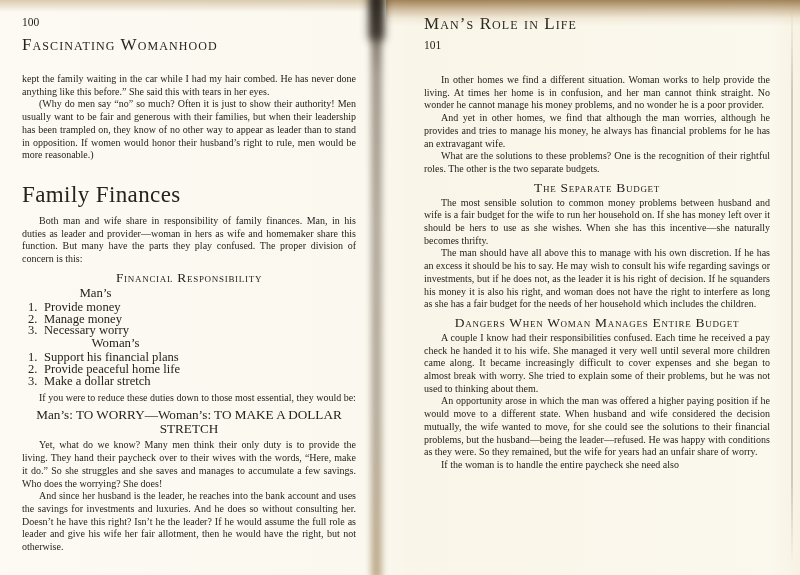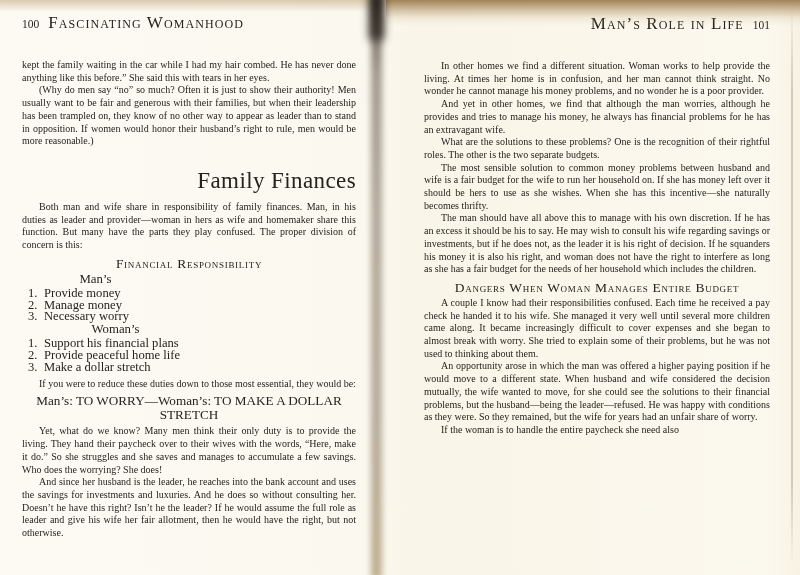--- a/index.html
+++ b/index.html
@@ -10,32 +10,32 @@
     background: linear-gradient(to right, #fcfaf3 0%, #fbf8ef 46%, #f9f5e8 52%, #fbf8ee 96%, #f7f2e3 100%);
     font-family: "Liberation Serif", "DejaVu Serif", serif;
     color: #26231f;
   }
   .page { position: absolute; top: 0; height: 575px; box-sizing: border-box; }
   .page-left  { left: 0;     width: 370px; padding: 16px 14px 0 22px; }
   .page-right { left: 386px; width: 414px; padding: 17px 30px 0 38px; }
 
   .running-head {
     display: flex; align-items: baseline; gap: 9px;
-    font-size: 11.5px; line-height: 13px; margin-bottom: 28px;
+    font-size: 11.5px; line-height: 13px; margin-bottom: 22px; flex-direction: column;
   }
   .running-head.right { justify-content: flex-end; }
   .rh-title { font-variant: small-caps; letter-spacing: 1.1px; font-size: 17px; }
   .rh-num { font-size: 11.5px; }
 
   p { margin: 0; text-align: justify; font-size: 10px; line-height: 12.7px; }
   p.indent { text-indent: 17px; }
   .it { }
 
   .chapter-heading {
-    font-size: 23px; font-weight: normal; text-align: right;
+    font-size: 23px; font-weight: normal; text-align: left;
     margin: 20px 0 7px 0; letter-spacing: 0.4px; line-height: 26px;
   }
   .smallcap-heading {
     font-variant: small-caps; font-size: 13.5px; font-weight: normal;
     text-align: center; margin: 4px 0 2px 0; letter-spacing: 0.7px; line-height: 15px;
   }
 
   .fin-cols { display: flex; margin-top: 1px; flex-direction: column; }
   .fin-col-mans { width: 44%; }
   .fin-col-womans { width: 56%; }
@@ -139,20 +139,21 @@
 <div class="page page-right">
   <div class="running-head right">
     <span class="rh-title">Man’s Role in Life</span>
     <span class="rh-num">101</span>
   </div>
 
   <p class="indent"><span>In other homes we find a different situation. Woman works to help provide the living. At times her home is in confusion, and her man cannot think straight. No wonder he cannot manage his money problems, and no wonder he is a poor provider.</span></p>
   <p class="indent"><span>And yet in other homes, we find that although the man worries, although he provides and tries to manage his money, he always has financial problems for </span><span class="it">he has an extravagant wife.</span></p>
   <p class="indent"><span>What are the solutions to these problems? One is the recognition of their rightful roles. The other is the two separate budgets.</span></p>
 
+  <h3 class="smallcap-heading">The Separate Budget</h3>
 
   <p class="indent"><span>The most sensible solution to common money problems between husband and wife is a fair budget for the wife to run her household on. If she has money left over it should be hers to use as she wishes. When she has this incentive—she naturally becomes thrifty.</span></p>
   <p class="indent"><span>The man should have all above this to manage with his own discretion. If he has an excess it should be his to say. He may wish to consult his wife regarding savings or investments, but if he does not, as the leader it is his right of decision. If he squanders his money it is also his right, and woman does not have the right to interfere </span><span class="it">as long as she has a fair budget</span><span> for the needs of her household which includes the children.</span></p>
 
   <h3 class="smallcap-heading">Dangers When Woman Manages Entire Budget</h3>
 
   <p class="indent"><span>A couple I know had their responsibilities confused. Each time he received a pay check he handed it to his wife. She managed it very well until several more children came along. It became increasingly difficult to cover expenses and she began to almost break with worry. She tried to explain some of their problems, but he was not used to thinking about them.</span></p>
   <p class="indent"><span>An opportunity arose in which the man was offered a higher paying position if he would move to a different state. When husband and wife considered the decision mutually, the wife wanted to move, for she could see the solutions to their financial problems, but the husband—being the leader—refused. He was happy with conditions as they were. So they remained, but the wife for years had an unfair share of worry.</span></p>
   <p class="indent"><span>If the woman is to handle the entire paycheck she need also</span></p>
 </div>

